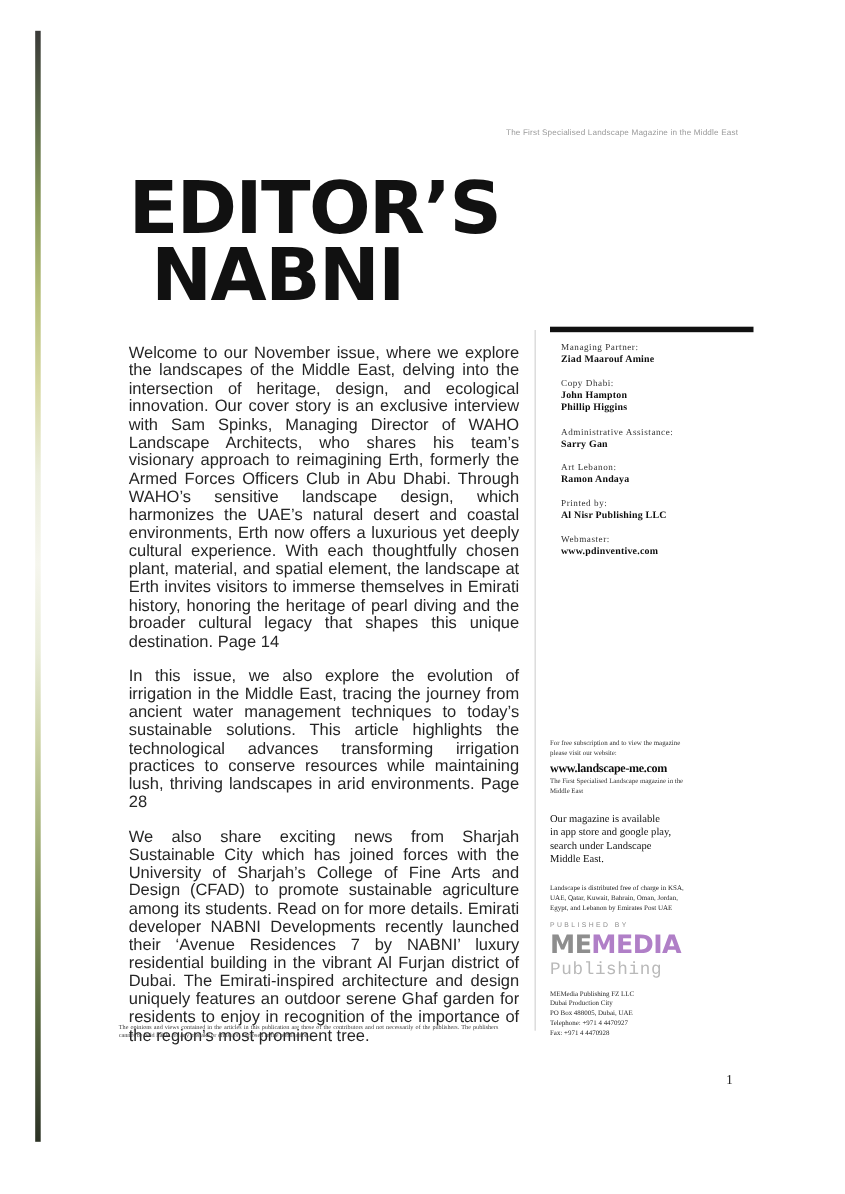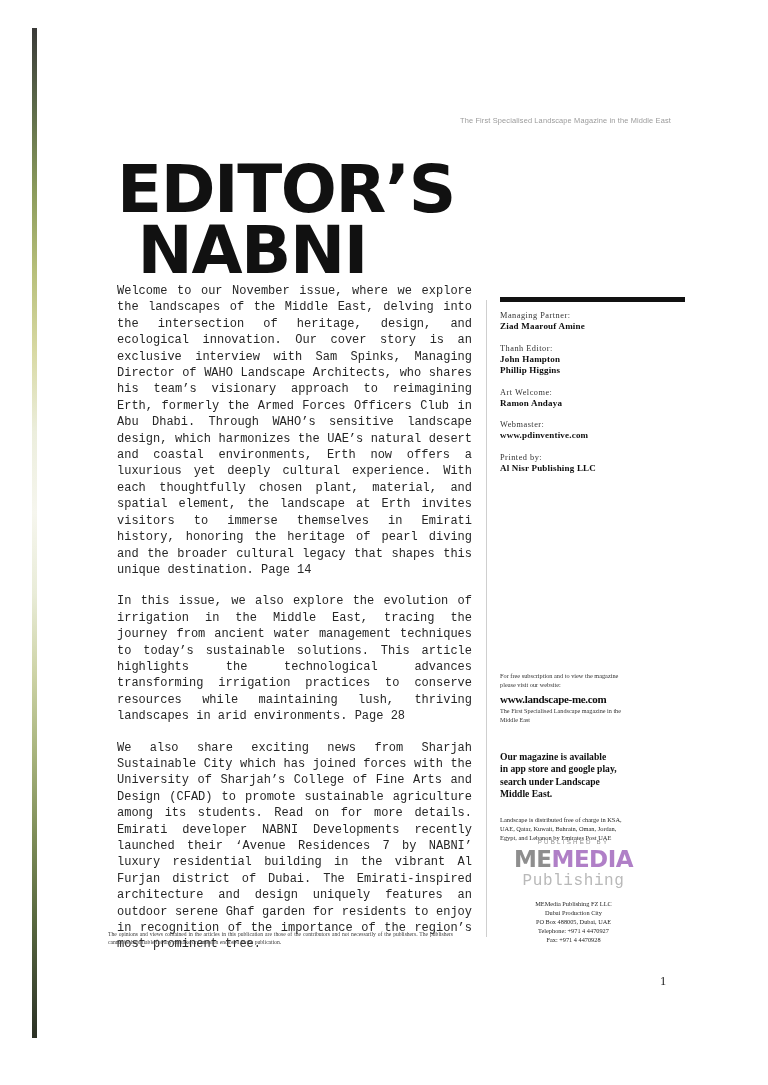--- a/index.html
+++ b/index.html
@@ -72,27 +72,26 @@
     color: #111111;
     text-align: right;
   }
   .masthead .line1 { display: block; text-align: left; }
   .masthead .line2 { display: block; text-align: right; }
 
   
   .body-col {
     position: absolute;
     left: 117px;
-    top: 283px;
+    top: 313px;
     width: 355px;
-    font-size: 12px;
+    font-size: 15px;
     line-height: 16.4px;
     color: #262626;
     text-align: justify;
-    font-family: Liberation Mono, monospace;
   }
   .body-col p {
     margin: 0 0 15px 0;
   }
 
   
   .divider {
     position: absolute;
     left: 486px;
     top: 300px;
@@ -109,21 +108,21 @@
     width: 185px;
     font-family: "Liberation Serif", serif;
     color: #1a1a1a;
   }
   .credits .rule {
     width: 185px;
     height: 5px;
     background: #111111;
     margin-bottom: 9px;
   }
-  .cred-block { margin-bottom: 11px; }
+  .cred-block { margin-bottom: 11px; margin-left: 10px; }
   .cred-label {
     font-size: 8.3px;
     letter-spacing: 0.5px;
     color: #333;
     margin-bottom: 1px;
   }
   .cred-name {
     font-size: 9px;
     font-weight: bold;
     letter-spacing: 0.2px;
@@ -152,40 +151,40 @@
     margin-top: 4px;
     color: #0d0d0d;
   }
   .subs .sub-tiny {
     font-size: 6.2px;
     line-height: 8.4px;
     color: #333;
     margin-top: 2px;
   }
   .subs .avail {
-    margin-top: 27px;
+    margin-top: 15px;
     font-size: 9.6px;
-    font-weight: bold;
+    font-weight: normal;
     line-height: 12.4px;
     color: #0d0d0d;
   }
   .subs .distrib {
     margin-top: 14px;
     font-size: 6.4px;
     line-height: 9.2px;
     color: #262626;
   }
 
   
   .pub {
     position: absolute;
-    left: 476px;
+    left: 500px;
     top: 838px;
     width: 195px;
-    text-align: center;
+    text-align: left;
     font-family: "Liberation Serif", serif;
   }
   .pub .pubby {
     font-size: 6.2px;
     letter-spacing: 2.2px;
     color: #8e8e8e;
     font-family: "Liberation Sans", sans-serif;
   }
   .pub .logo {
     margin-top: 3px;
@@ -257,34 +256,38 @@
   <div class="divider"></div>
 
   <div class="credits">
     <div class="rule"></div>
 
     <div class="cred-block">
       <div class="cred-label">Managing Partner:</div>
       <div class="cred-name">Ziad Maarouf Amine</div>
     </div>
     <div class="cred-block">
-      <div class="cred-label">Thanh Editor:</div>
+      <div class="cred-label">Copy Dhabi:</div>
       <div class="cred-name">John Hampton<br>Phillip Higgins</div>
     </div>
     <div class="cred-block">
-      <div class="cred-label">Art Welcome:</div>
+      <div class="cred-label">Administrative Assistance:</div>
+      <div class="cred-name">Sarry Gan</div>
+    </div>
+    <div class="cred-block">
+      <div class="cred-label">Art Lebanon:</div>
       <div class="cred-name">Ramon Andaya</div>
+    </div>
+    <div class="cred-block">
+      <div class="cred-label">Printed by:</div>
+      <div class="cred-name">Al Nisr Publishing LLC</div>
     </div>
     <div class="cred-block">
       <div class="cred-label">Webmaster:</div>
       <div class="cred-name">www.pdinventive.com</div>
-    </div>
-    <div class="cred-block">
-      <div class="cred-label">Printed by:</div>
-      <div class="cred-name">Al Nisr Publishing LLC</div>
     </div>
   </div>
 
   <div class="subs">
     <div class="tiny">For free subscription and to view the magazine<br>please visit our website:</div>
     <div class="weburl">www.landscape-me.com</div>
     <div class="sub-tiny">The First Specialised Landscape magazine in the<br>Middle East</div>
     <div class="avail">Our magazine is available<br>in app store and google play,<br>search under Landscape<br>Middle East.</div>
     <div class="distrib">Landscape is distributed free of charge in KSA,<br>UAE, Qatar, Kuwait, Bahrain, Oman, Jordan,<br>Egypt, and Lebanon by Emirates Post UAE</div>
   </div>

